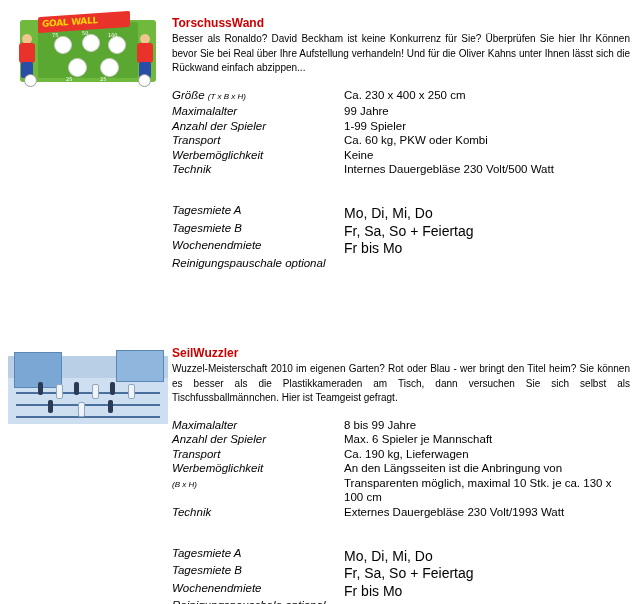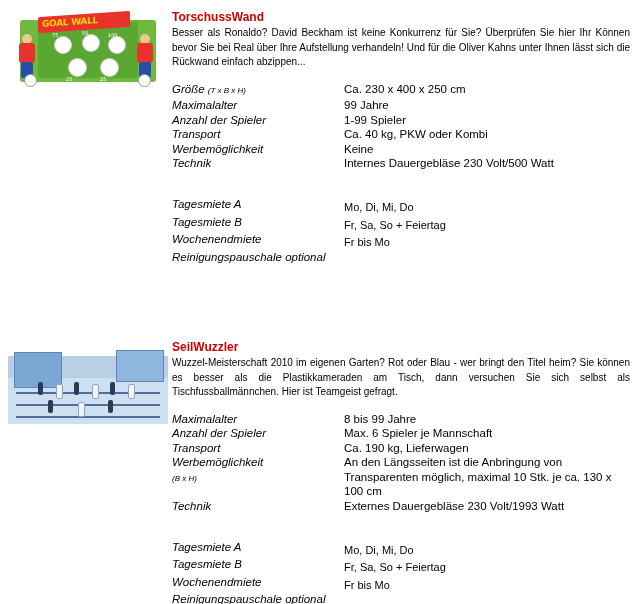--- a/index.html
+++ b/index.html
@@ -29,21 +29,21 @@
     position: absolute;
     left: 8px;
     top: 8px;
     width: 160px;
     height: 86px;
   }
 
   .content {
     position: absolute;
     left: 172px;
-    top: 10px;
+    top: 16px;
     width: 458px;
   }
 
   .title {
     color: #cc0000;
     font-weight: bold;
     font-size: 12px;
     margin: 0 0 2px 0;
     line-height: 14px;
   }
@@ -85,21 +85,21 @@
     padding: 0;
     vertical-align: top;
     line-height: 14.6px;
     color: #000;
   }
   table.prices td.label {
     font-size: 11.5px;
     width: 172px;
   }
   table.prices td.value {
-    font-size: 11px;
+    font-size: 14px;
     width: 286px;
     padding-top: 3px;
   }
 
   
   .tw {
     background: #ffffff;
     position: relative;
     overflow: hidden;
   }
@@ -279,21 +279,21 @@
       <tr>
         <td class="label">Maximalalter</td>
         <td class="value">99 Jahre</td>
       </tr>
       <tr>
         <td class="label">Anzahl der Spieler</td>
         <td class="value">1-99 Spieler</td>
       </tr>
       <tr>
         <td class="label">Transport</td>
-        <td class="value">Ca. 40 kg, PKW oder Kombi</td>
+        <td class="value">Ca. 60 kg, PKW oder Kombi</td>
       </tr>
       <tr>
         <td class="label">Werbemöglichkeit</td>
         <td class="value">Keine</td>
       </tr>
       <tr>
         <td class="label">Technik</td>
         <td class="value">Internes Dauergebläse 230 Volt/500 Watt</td>
       </tr>
     </tbody>

